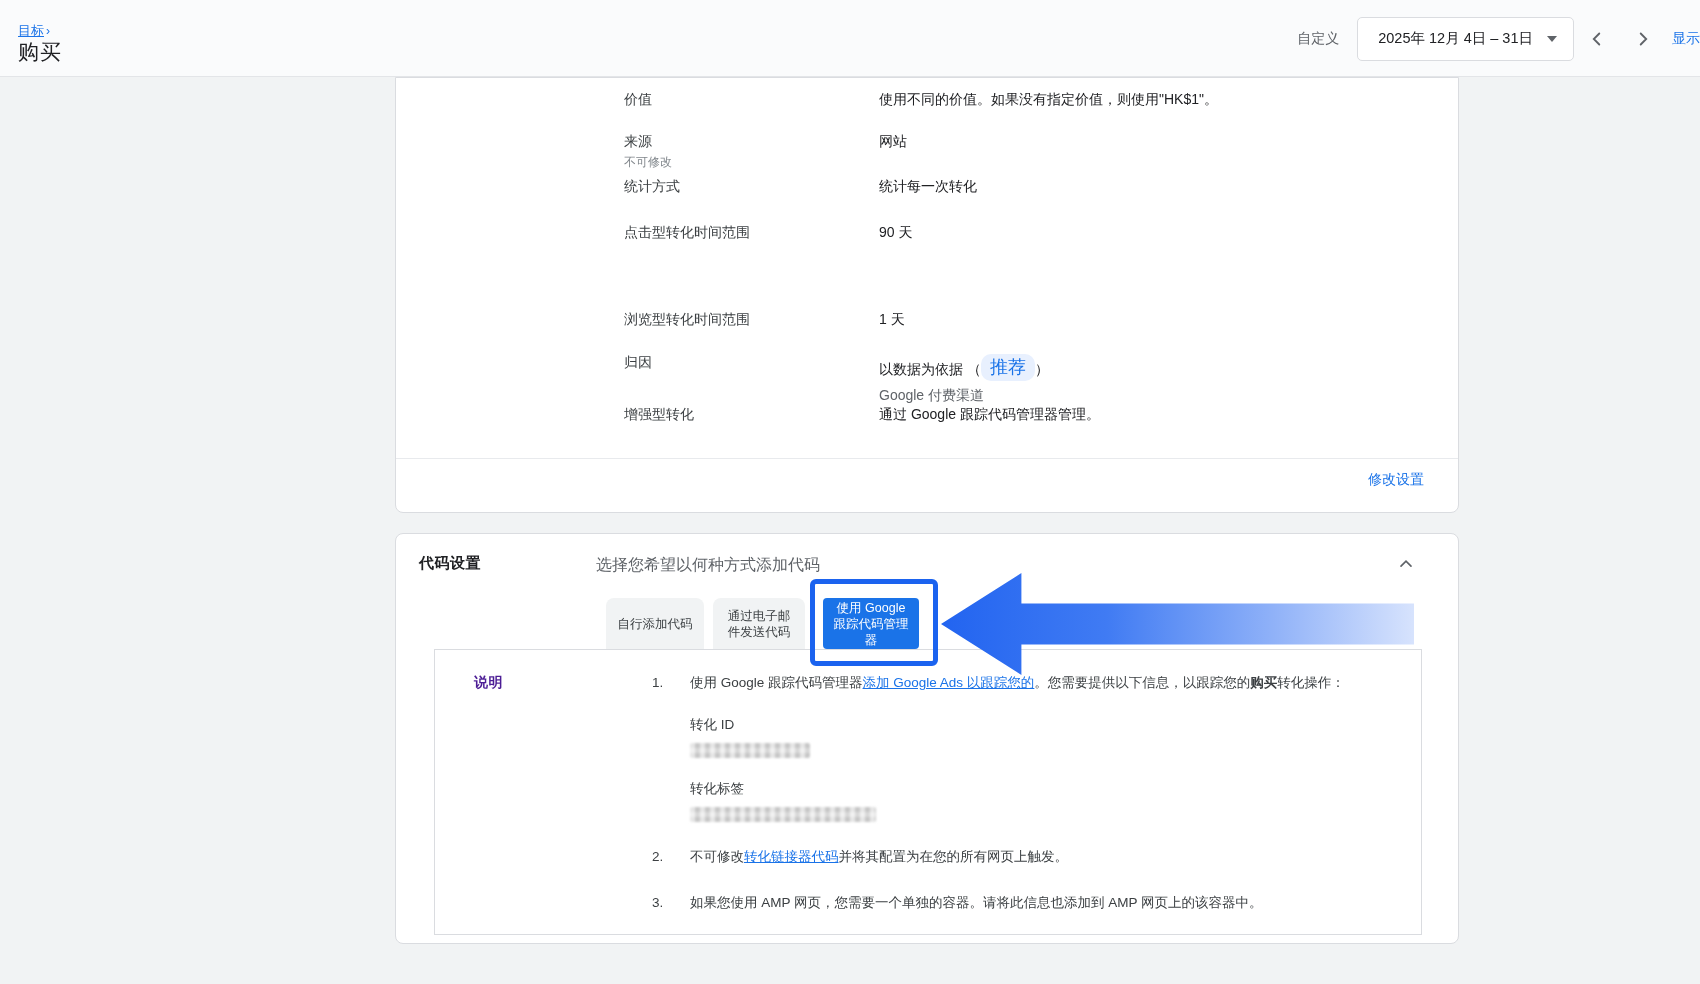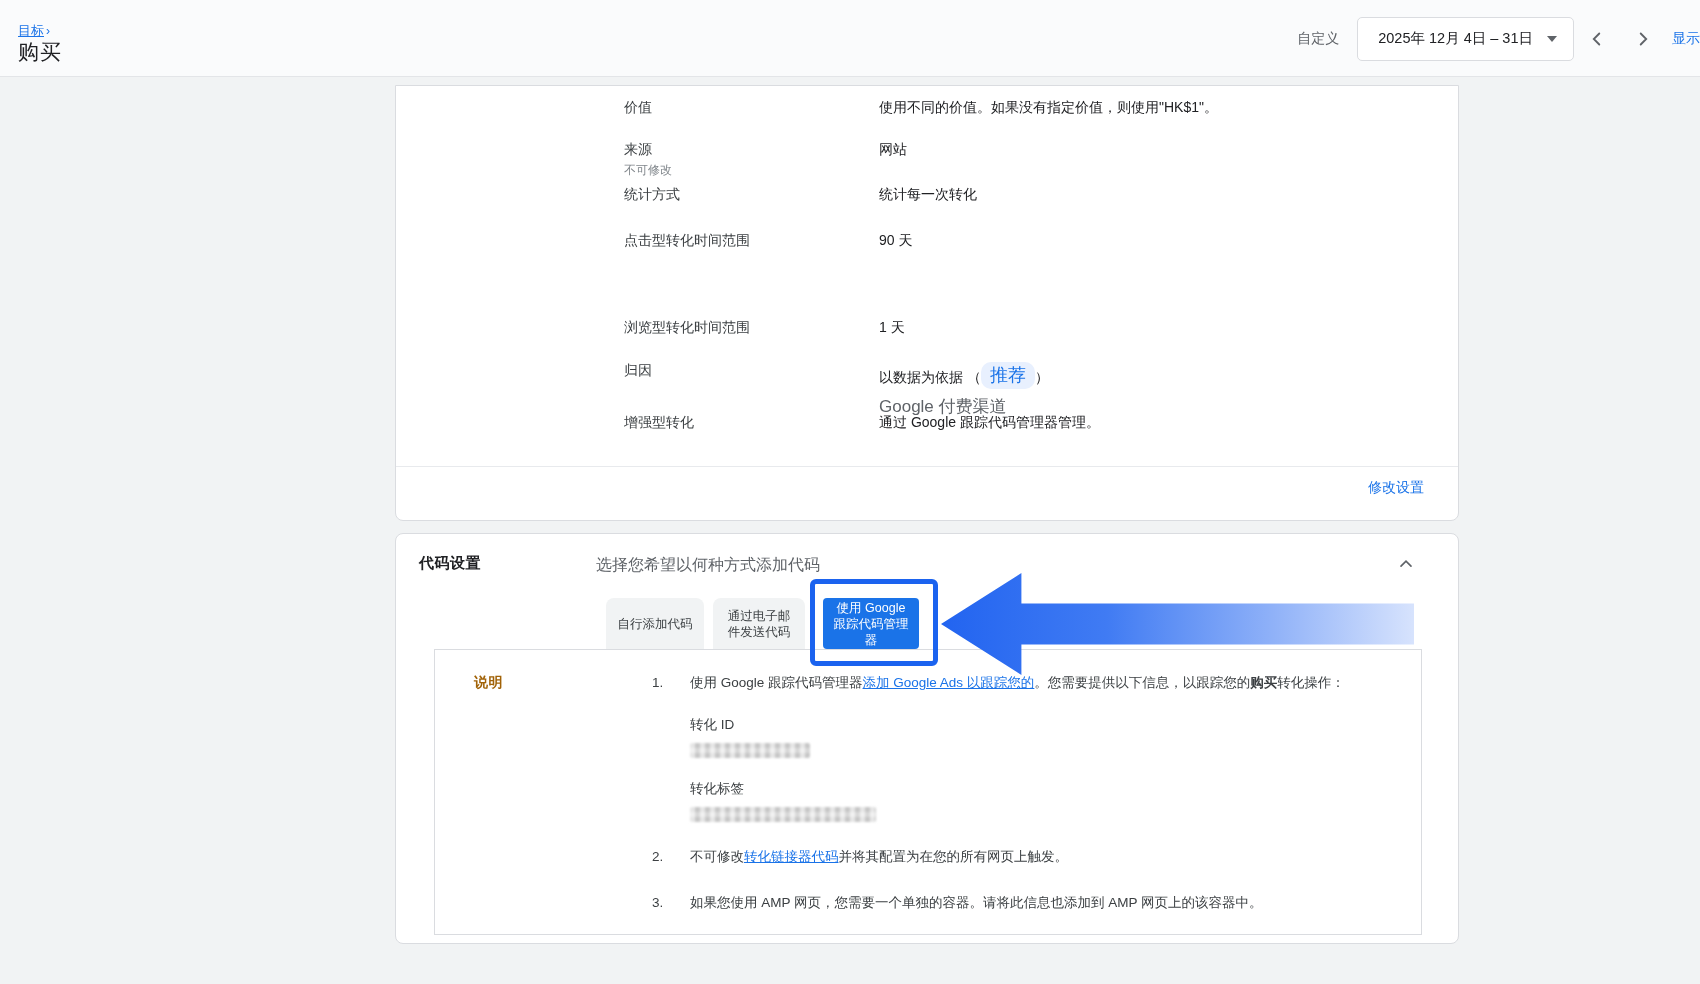--- a/index.html
+++ b/index.html
@@ -34,29 +34,29 @@
   }
   .nav-chevron { width:46px; height:44px; display:flex; align-items:center; justify-content:center; cursor:pointer; }
   .nav-chevron svg { display:block; }
   .show-link { font-size:14px; color:#1a73e8; font-weight:500; white-space:nowrap; margin-left:6px; cursor:pointer; }
 
   
   .card {
     position:absolute; left:395px; width:1064px; background:#fff;
     border:1px solid #dadce0; border-radius:8px;
   }
-  .card1 { top:85px; height:436px; border-top-left-radius:0; border-top-right-radius:0; }
+  .card1 { top:77px; height:436px; border-top-left-radius:0; border-top-right-radius:0; }
   .card2 { top:533px; height:411px; }
 
   
   .drow { position:absolute; left:228px; right:40px; display:flex; font-size:14px; }
   .dlabel { width:255px; flex:none; color:#3c4043; }
   .dlabel .sub { font-size:12px; color:#80868b; margin-top:3px; }
   .dvalue { flex:1; color:#202124; }
-  .dvalue .subvalue { font-size:17px; color:#5f6368; margin-top:6px; }
+  .dvalue .subvalue { font-size:14px; color:#5f6368; margin-top:6px; }
   .badge {
     display:inline-block; background:#e8f0fe; color:#1a73e8; font-size:18px;
     border-radius:10px; padding:1px 9px 2px; vertical-align:1px;
   }
   .card1-divider { position:absolute; left:0; right:0; top:380px; border-top:1px solid #e8eaed; }
   .edit-link {
     position:absolute; right:34px; top:393px; font-size:14px; font-weight:500;
     color:#1a73e8; cursor:pointer;
   }
 
@@ -88,21 +88,21 @@
     background:linear-gradient(90deg,#2264f0 0%,#407bf3 35%,#8fb1f8 70%,#d7e3fd 100%);
     clip-path:polygon(0% 50%, 17% 0%, 17% 30%, 100% 30%, 100% 70%, 17% 70%, 17% 100%);
     pointer-events:none;
   }
 
   
   .instructions {
     position:absolute; left:38px; top:115px; width:988px; height:286px;
     border:1px solid #dadce0; background:#fff;
   }
-  .panel-title { position:absolute; left:39px; top:24px; font-size:14px; font-weight:700; color:#a16207; letter-spacing:0.5px;}
+  .panel-title { position:absolute; left:39px; top:24px; font-size:14px; font-weight:700; color:#4c1d95; letter-spacing:0.5px;}
   .steps { position:absolute; left:217px; top:22px; width:728px; font-size:13.5px; line-height:22px; color:#3c4043; }
   .step { display:flex; }
   .step-num { width:38px; flex:none; }
   .step-body { flex:1; }
   .step-body a { color:#1a73e8; text-decoration:underline; cursor:pointer; }
   .sub-field { margin:20px 0 0 38px; }
   .field-label { font-size:13.5px; color:#3c4043; }
   .blur-value {
     margin-top:7px; height:15px; border-radius:2px; width:120px;
     background:

